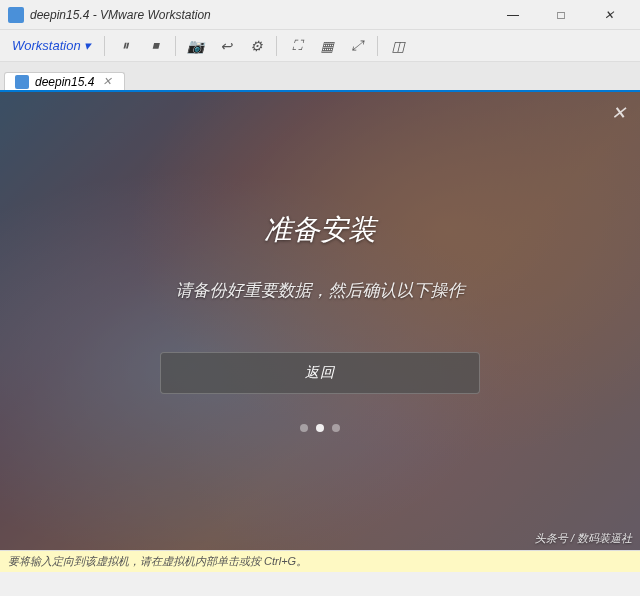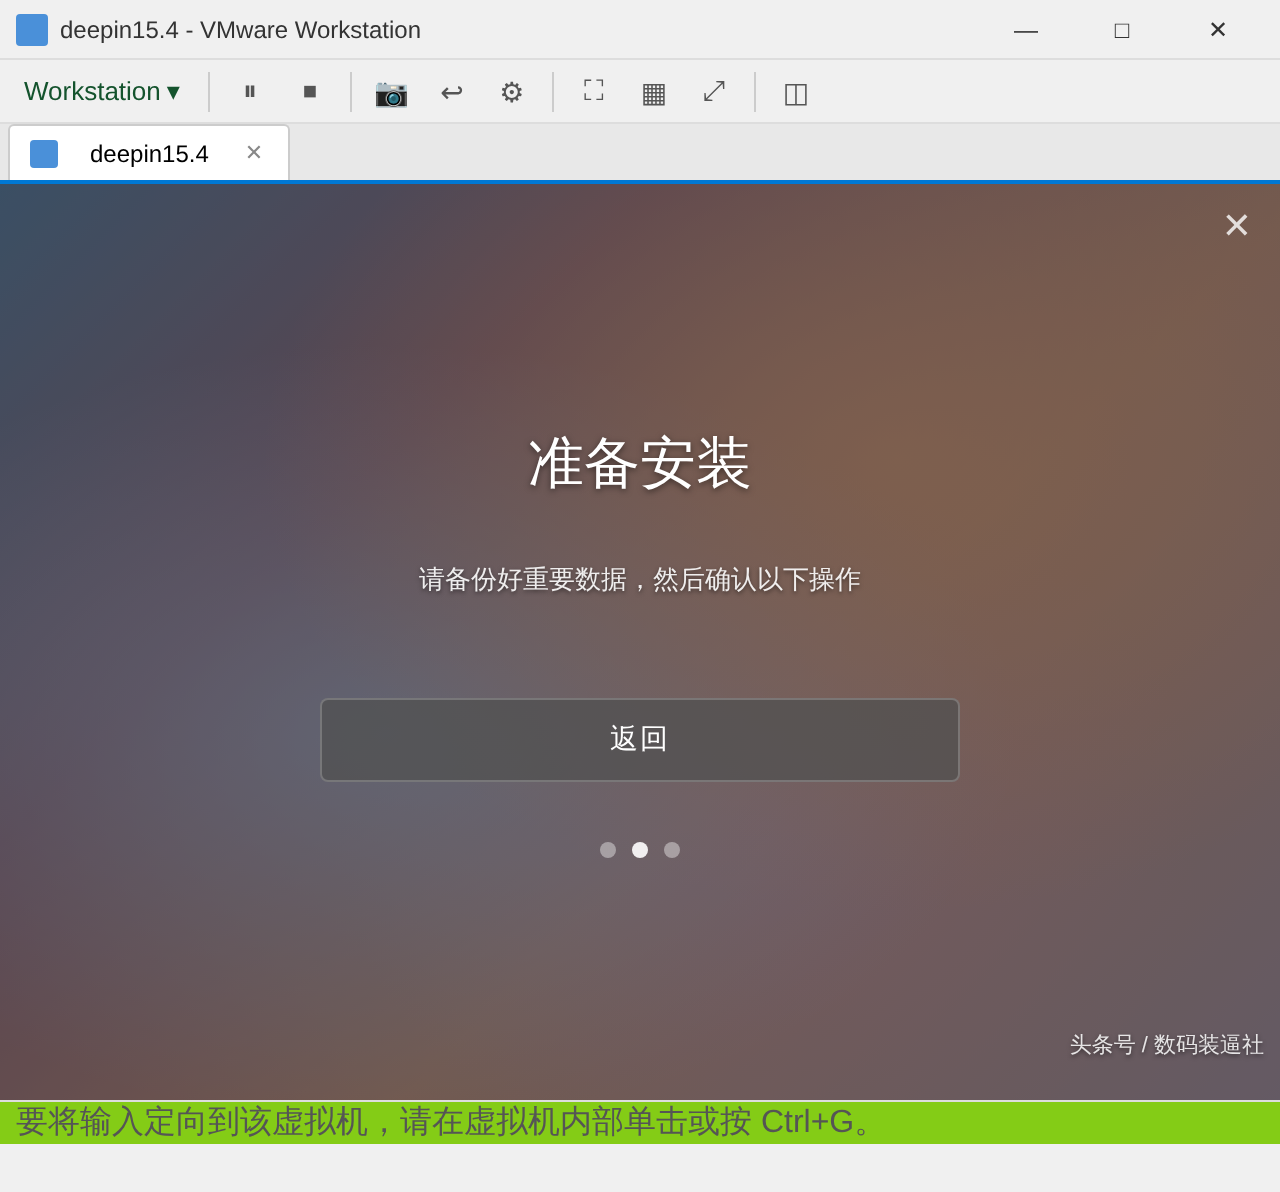--- a/index.html
+++ b/index.html
@@ -1,15 +1,15 @@
 <!DOCTYPE html>
 <html><head>
   <meta charset="utf-8">
   <style>
-    * { margin: 0; padding: 0; box-sizing: border-box; }
+    * { margin: 0; padding: 0; box-sizing: border-box; font-style: italic; }
     body {
       width: 640px;
       height: 596px;
       font-family: 'Segoe UI', Arial, sans-serif;
       background: #f0f0f0;
       overflow: hidden;
     }
 
     
     .title-bar {
@@ -56,21 +56,21 @@
       display: flex;
       align-items: center;
       padding: 0 4px;
       border-bottom: 1px solid #ddd;
       gap: 2px;
     }
     .menu-item {
       padding: 4px 8px;
       font-size: 13px;
       cursor: pointer;
-      color: #14532d;
+      color: #1d4ed8;
       display: flex;
       align-items: center;
       gap: 3px;
       border-radius: 2px;
     }
     .menu-separator {
       width: 1px;
       height: 20px;
       background: #ccc;
       margin: 0 4px;
@@ -90,28 +90,28 @@
     
     .tab-bar {
       height: 30px;
       background: #e8e8e8;
       display: flex;
       align-items: flex-end;
       padding: 0 4px;
       border-bottom: 2px solid #0078d4;
     }
     .tab {
-      height: 28px;
+      height: 18px;
       background: #ffffff;
       border: 1px solid #ccc;
       border-bottom: none;
       padding: 0 10px;
       display: flex;
       align-items: center;
-      gap: 16px;
+      gap: 6px;
       font-size: 12px;
       cursor: pointer;
       border-radius: 3px 3px 0 0;
     }
     .tab-icon {
       width: 14px;
       height: 14px;
       background: #4a90d9;
       border-radius: 2px;
       flex-shrink: 0;
@@ -176,21 +176,21 @@
 
     .dialog-title {
       font-size: 28px;
       color: white;
       font-weight: 300;
       margin-bottom: 10px;
       text-shadow: 0 1px 3px rgba(0,0,0,0.5);
     }
 
     .dialog-subtitle {
-      font-size: 13px;
+      font-size: 17px;
       color: rgba(255,255,255,0.9);
       margin-bottom: 30px;
       text-shadow: 0 1px 2px rgba(0,0,0,0.5);
     }
 
     .dialog-warning {
       font-size: 16px;
       color: white;
       font-weight: 500;
       margin-bottom: 20px;
@@ -243,33 +243,33 @@
       border-radius: 50%;
       background: rgba(255,255,255,0.4);
     }
     .dot.active {
       background: rgba(255,255,255,0.9);
     }
 
     
     .status-bar {
       height: 22px;
-      background: #84cc16;
+      background: #fef9c3;
       border-top: 1px solid #ddd;
       display: flex;
       align-items: center;
       padding: 0 8px;
-      font-size: 16px;
+      font-size: 11px;
       color: #555;
     }
 
     
     .watermark {
       position: absolute;
-      bottom: 20px;
+      bottom: 4px;
       right: 8px;
       color: rgba(255,255,255,0.85);
       font-size: 11px;
       z-index: 6;
       text-shadow: 0 1px 2px rgba(0,0,0,0.5);
     }
   </style>
 </head>
 <body>
 

